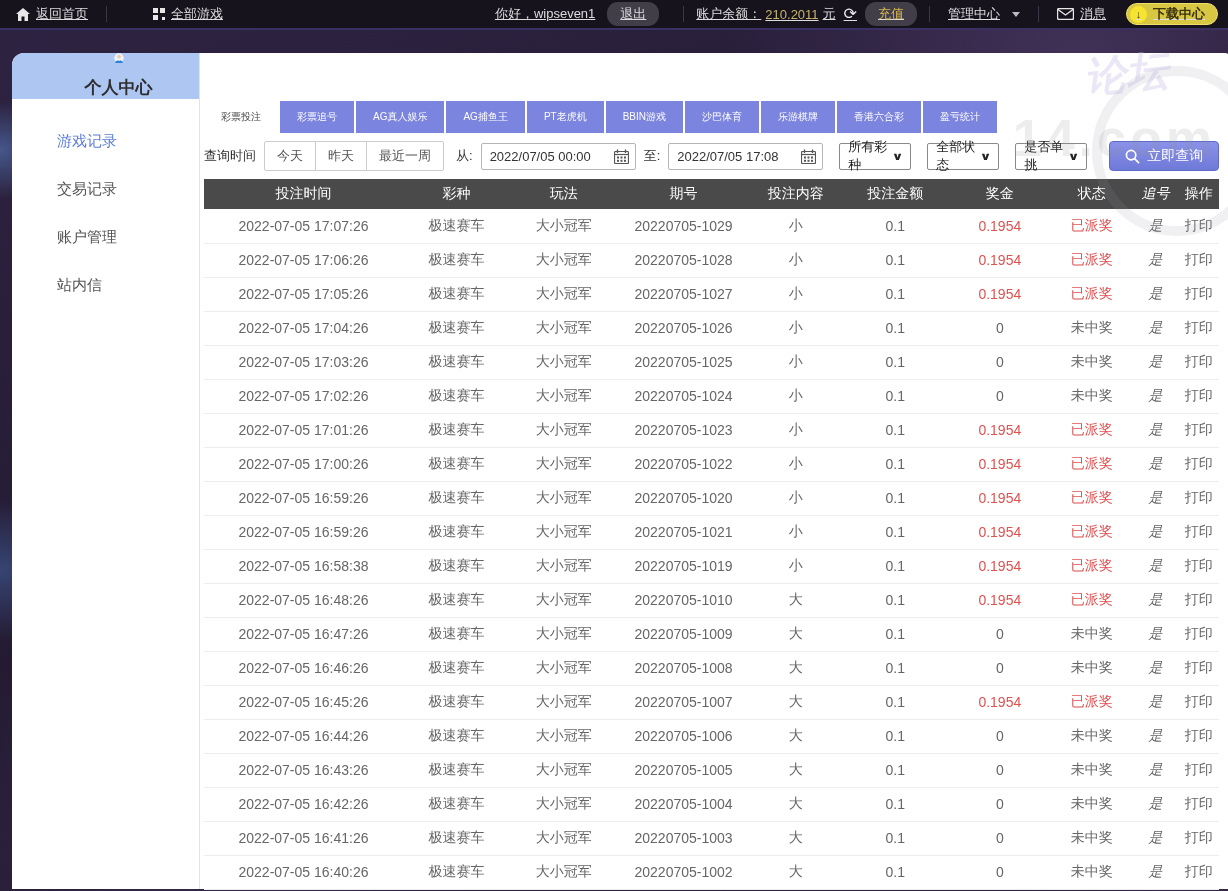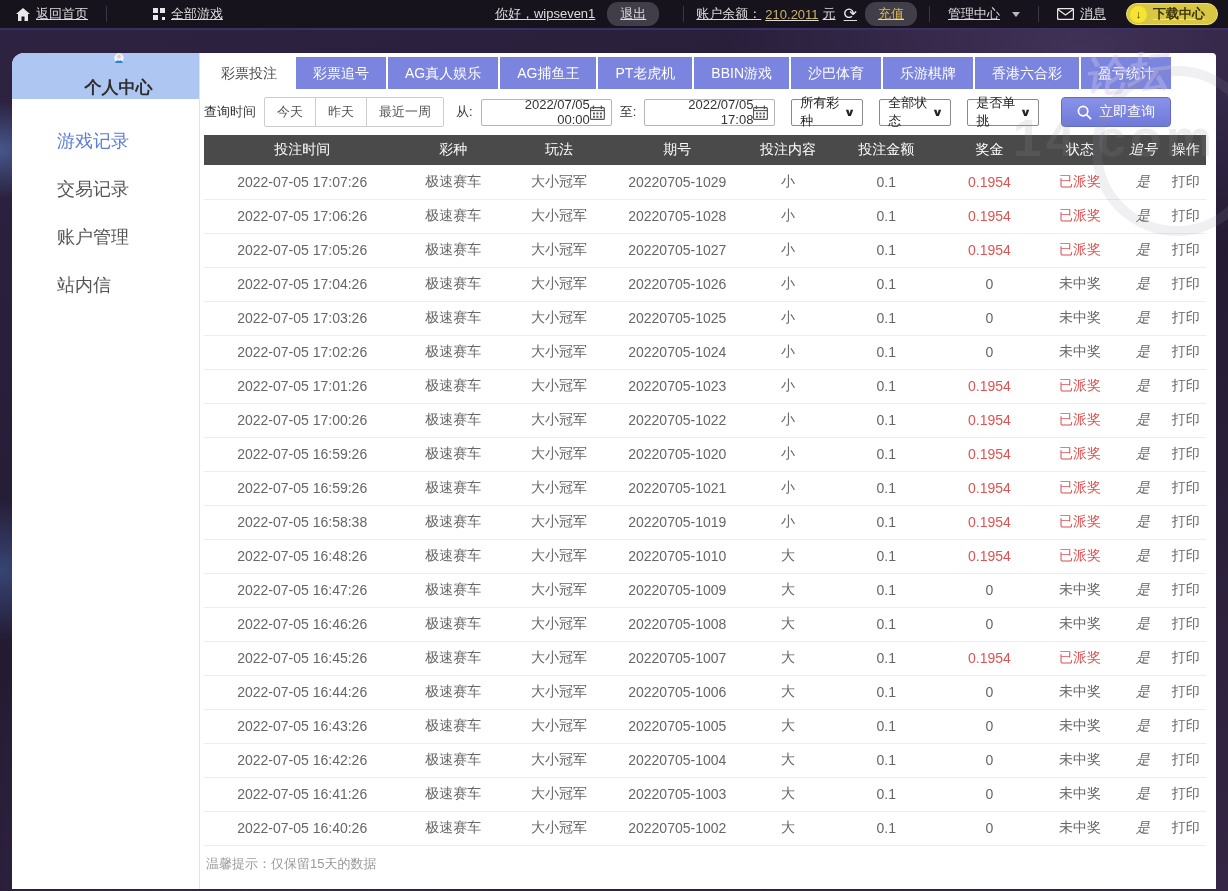--- a/index.html
+++ b/index.html
@@ -30,38 +30,38 @@
   .grid-icon{display:grid;grid-template-columns:5px 5px;grid-template-rows:5px 5px;gap:2px;}
   .grid-icon i{background:#e8e8e8;}
   .grid-icon i:nth-child(4){width:3px;height:3px;align-self:end;justify-self:end;}
 
   
   .wrap{display:flex;height:836px;margin:23px 12px 0 12px;position:relative;z-index:2;}
   .sidebar{width:188px;background:#fff;border-radius:12px 0 0 0;flex-shrink:0;border-right:1px solid #e3e3e8;}
   .side-head{height:46px;background:#aec6f2;border-radius:12px 0 0 0;display:flex;align-items:center;gap:13px;padding-left:26px;flex-direction:column;}
   .side-title{font-size:17px;font-weight:bold;color:#2d2d2d;}
   .side-menu{padding-top:18px;}
-  .side-item{height:48px;line-height:48px;padding-left:45px;font-size:18px;color:#555;cursor:pointer;}
+  .side-item{height:48px;line-height:48px;padding-left:45px;font-size:15px;color:#555;cursor:pointer;}
   .side-item.active{color:#5b7cd9;}
 
   .main{flex:1;background:#fff;border-radius:0 4px 0 0;padding:4px 10px 0 4px;display:flex;flex-direction:column;position:relative;}
 
   
   .tabbar{display:flex;gap:2px;}
-  .tab{height:32px;line-height:32px;padding:0 17px;background:#7b84de;color:#fff;font-size:14px;cursor:pointer;white-space:nowrap;}
+  .tab{height:32px;line-height:32px;padding:0 17px;background:#7b84de;color:#fff;font-size:10px;cursor:pointer;white-space:nowrap;margin-top:44px;}
   .tab.active{background:#fff;color:#4a4a4a;}
 
   
   .filters{display:flex;align-items:center;gap:8px;padding:8px 0;font-size:13px;color:#333;}
   .qgroup{display:flex;}
   .qbtn{border:1px solid #ccc;margin-left:-1px;background:#fff;color:#555;padding:5px 12px;cursor:pointer;white-space:nowrap;}
   .qbtn:first-child{margin-left:0;border-radius:2px 0 0 2px;}
   .qbtn:last-child{border-radius:0 2px 2px 0;}
   .flabel{white-space:nowrap;color:#333;}
-  .dateinput{display:flex;align-items:center;justify-content:space-between;border:1px solid #b5b5b5;border-radius:2px;height:27px;width:131px;padding:0 6px 0 8px;color:#333;cursor:text;background:#fff;text-align:right;}
+  .dateinput{display:flex;align-items:center;justify-content:space-between;border:1px solid #b5b5b5;border-radius:2px;height:27px;width:155px;padding:0 6px 0 8px;color:#333;cursor:text;background:#fff;text-align:right;}
   .selwrap{display:flex;gap:16px;margin-left:8px;}
   .selbox{display:flex;align-items:center;justify-content:space-between;border:1px solid #8a8a8a;border-radius:2px;height:27px;width:72px;padding:0 8px;background:#fff;cursor:pointer;color:#222;}
   .sel-caret{font-size:11px;font-weight:bold;color:#222;transform:scaleX(1.3);}
   .search-btn{margin-left:14px;height:30px;padding:0 15px;background:linear-gradient(#8a92e8,#6f79d8);border:1px solid #5f6ac9;border-radius:4px;color:#fff;font-size:14px;display:flex;align-items:center;gap:7px;cursor:pointer;white-space:nowrap;}
 
   
   table{width:100%;border-collapse:collapse;font-size:14px;}
   thead th{background:#4a4a4a;color:#fff;font-weight:normal;height:30px;text-align:center;}
   tbody td{height:34px;text-align:center;color:#666;border-bottom:1px solid #ededed;}
   td.red{color:#e05252;}

